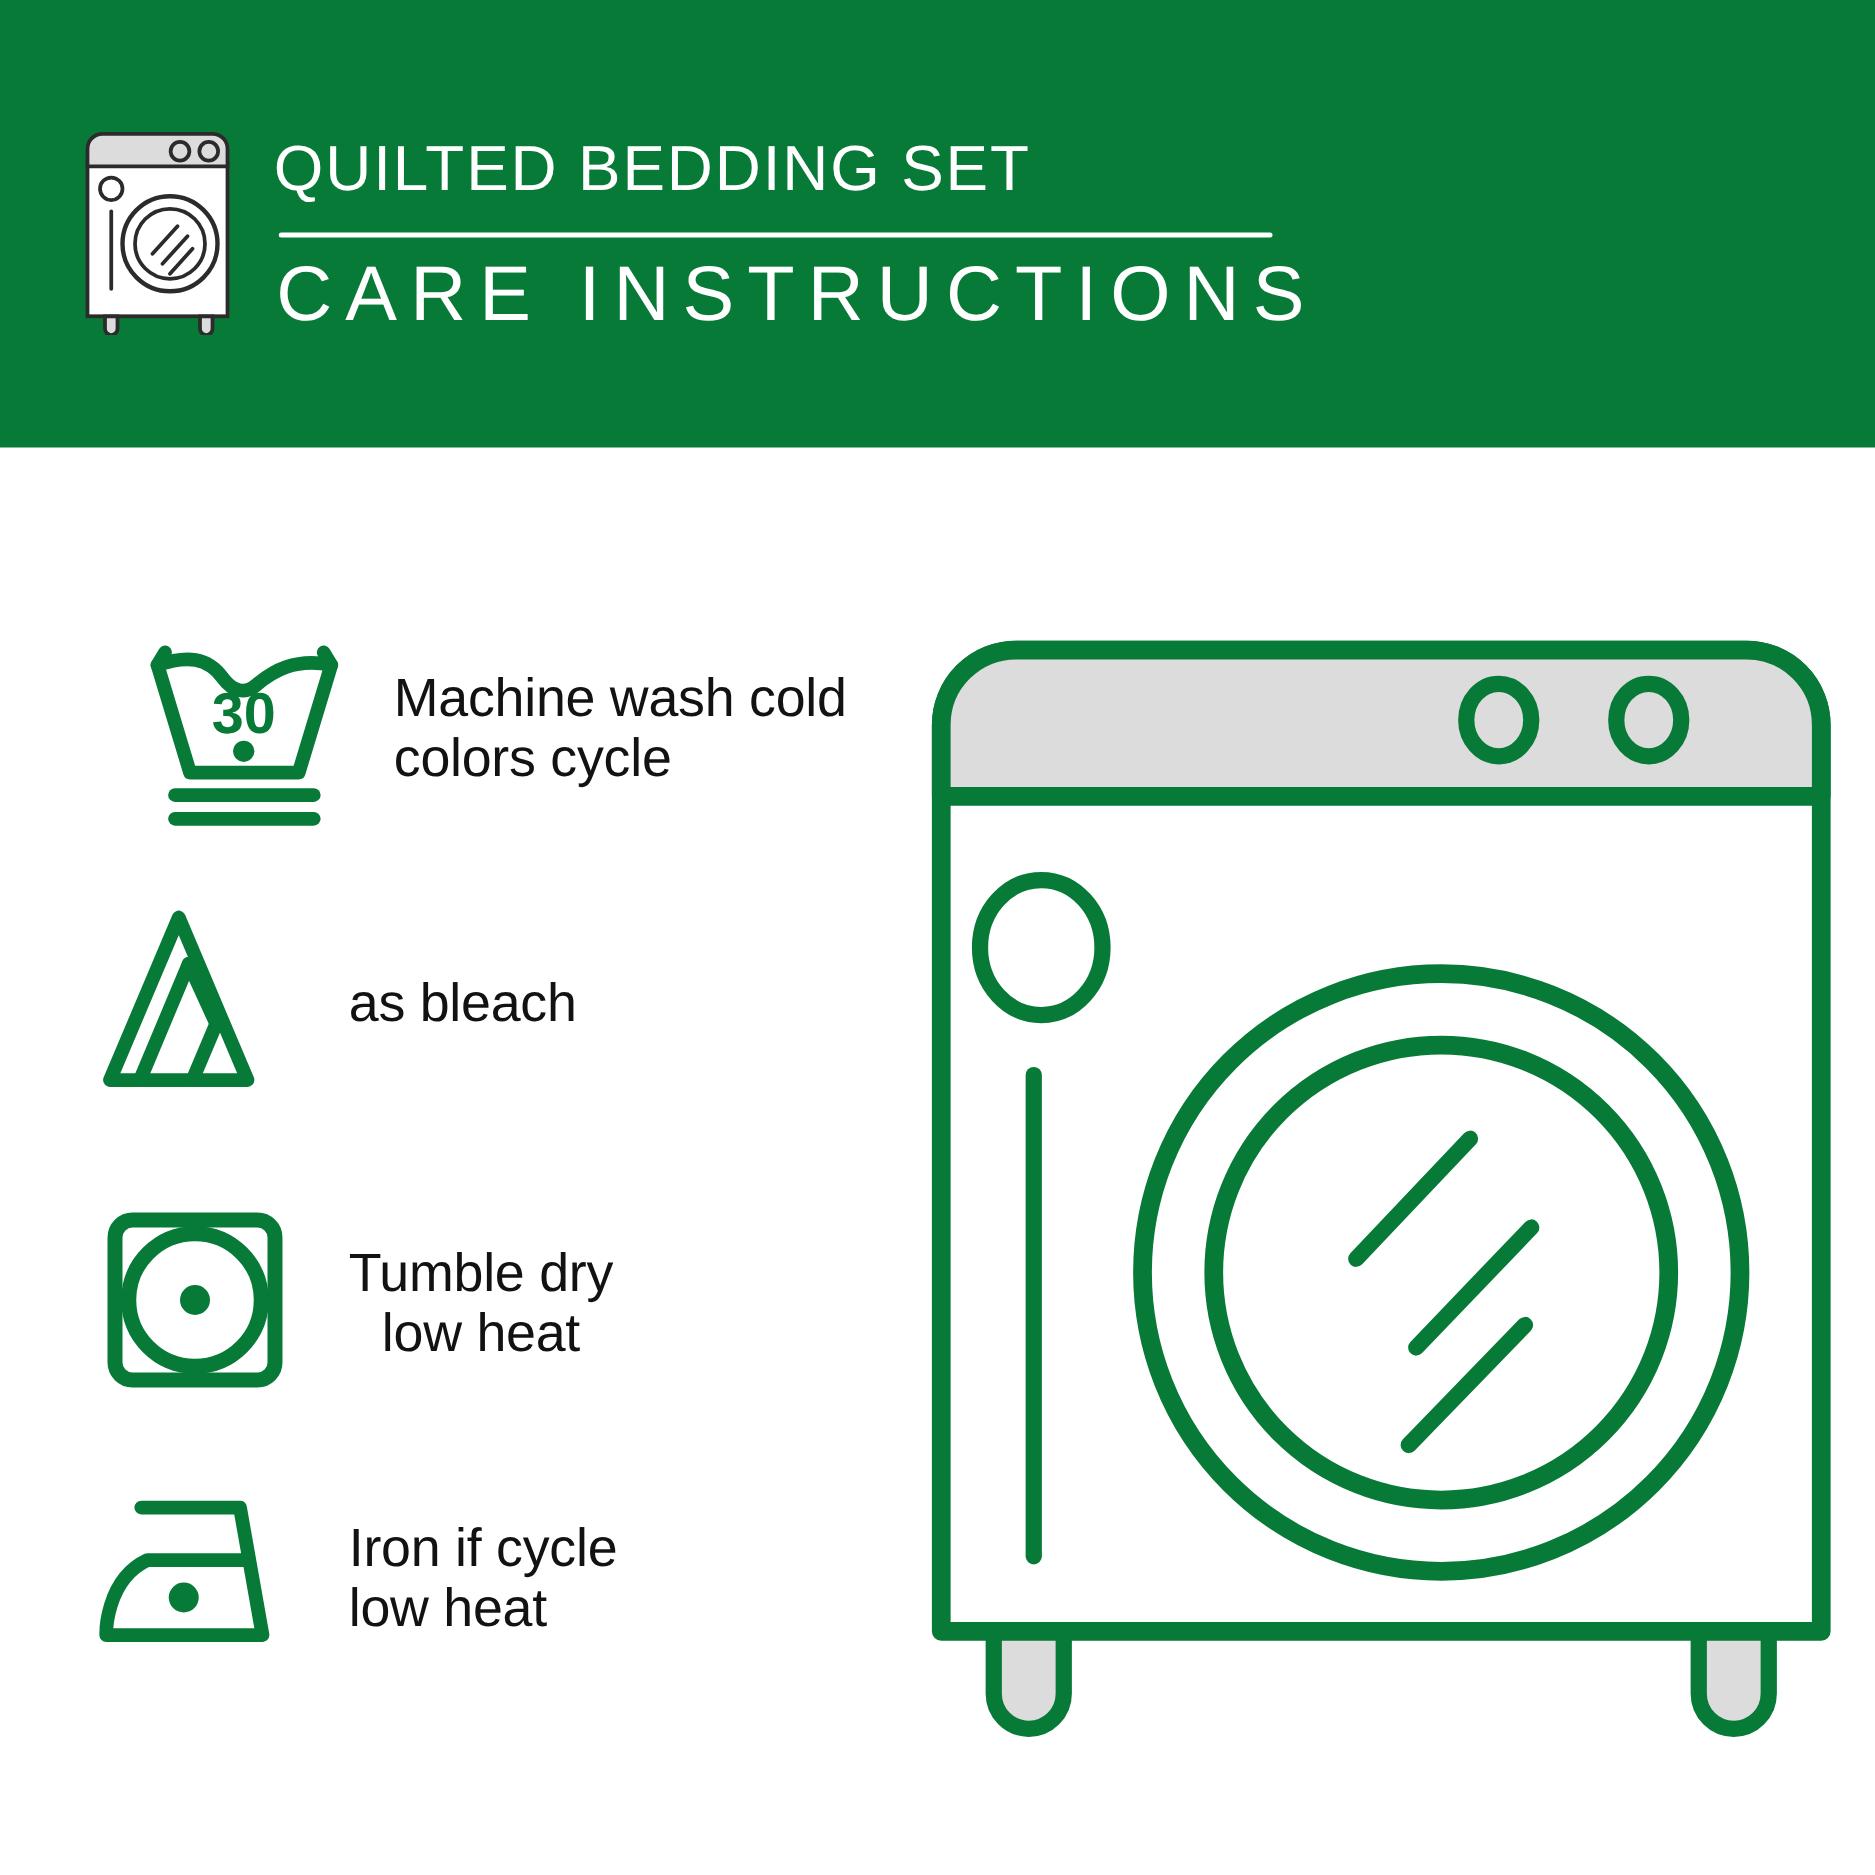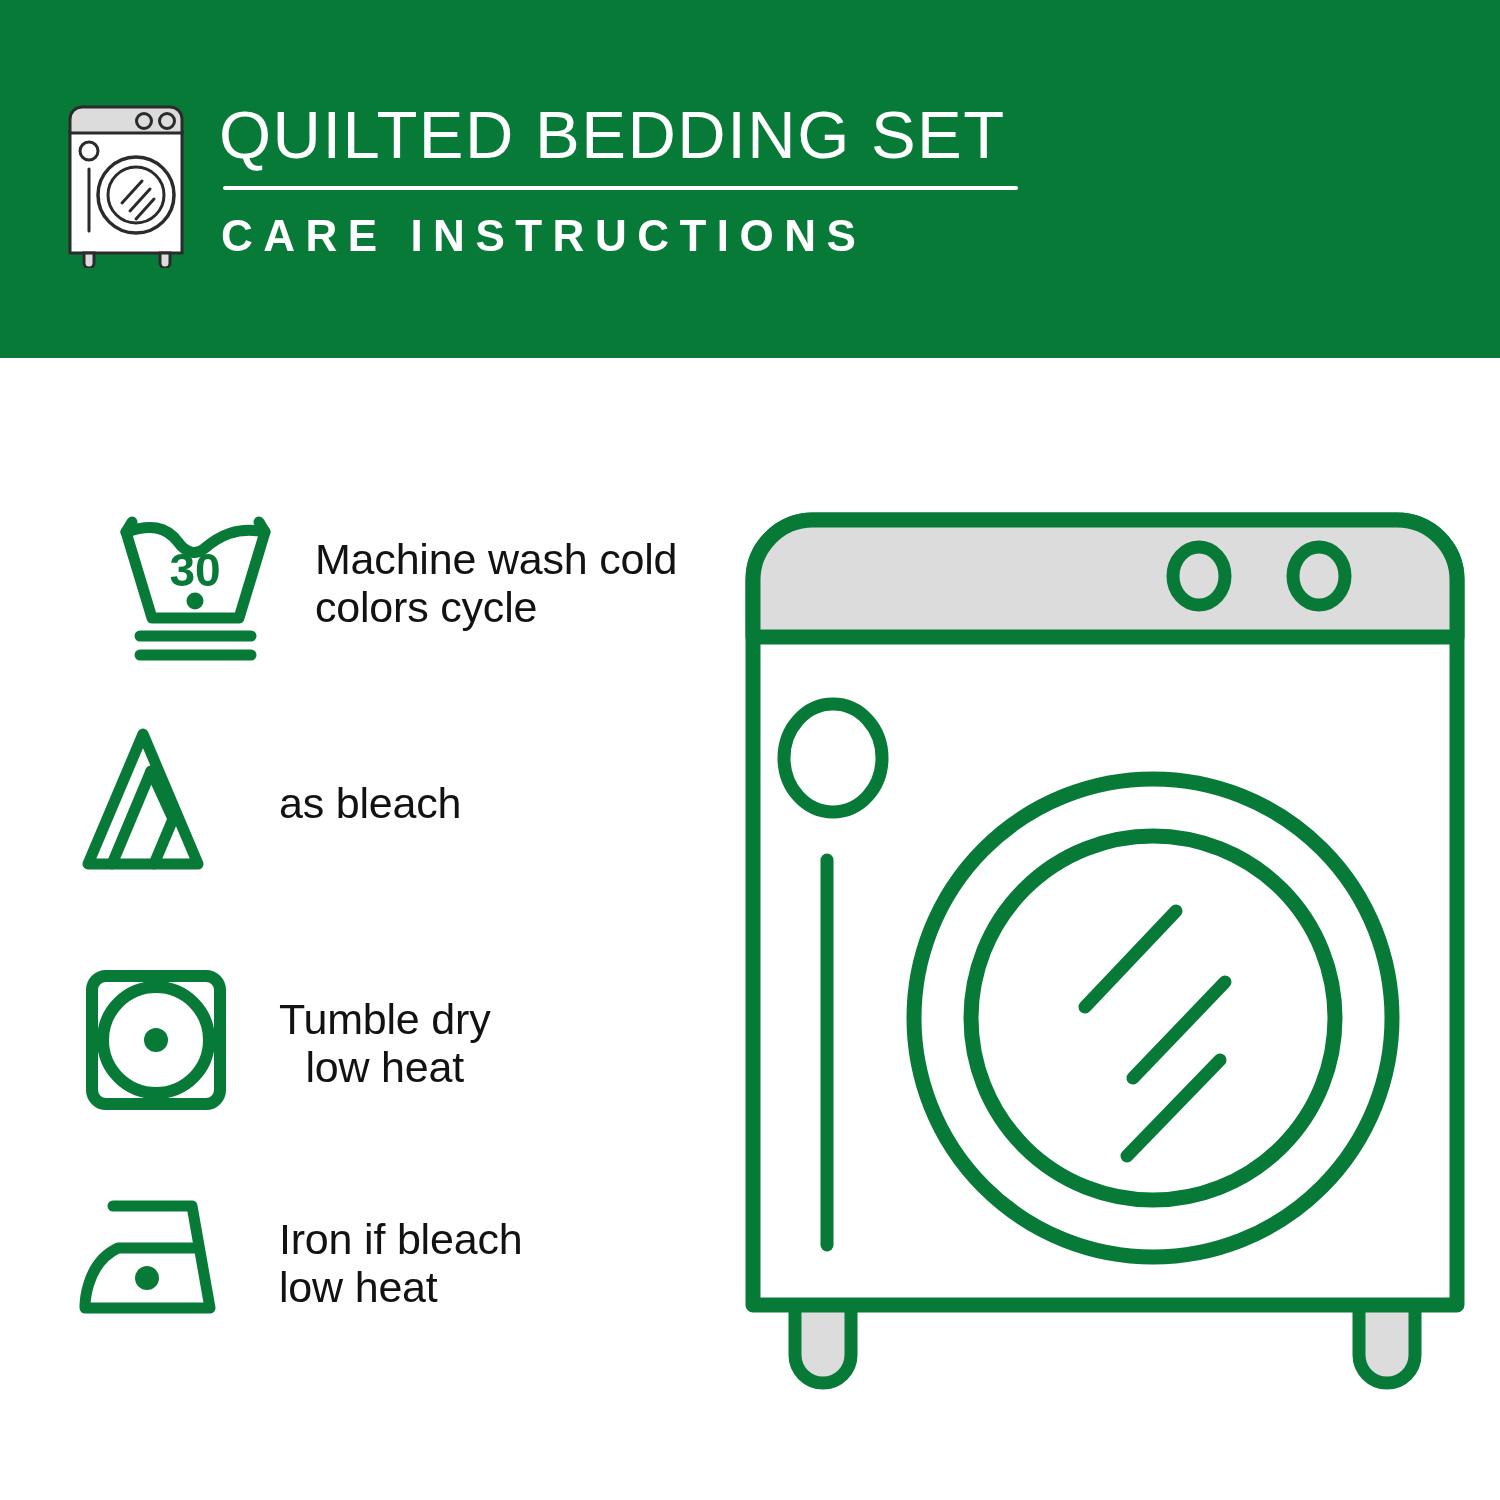--- a/index.html
+++ b/index.html
@@ -42,42 +42,42 @@
     width: 140px;
     height: 165px;
   }
   .header-text-block {
     position: absolute;
     left: 153px;
     top: 0;
     width: 860px;
   }
   .title-main {
-    font-size: 67px;
+    font-size: 51px;
     line-height: 80px;
     letter-spacing: 1.5px;
     color: #ffffff;
     font-weight: 400;
     white-space: nowrap;
     margin: 0;
     padding: 0 0 0 4px;
   }
   .title-rule {
     width: 795px;
     height: 4px;
     background: #ffffff;
     margin: 11px 0 12px 8px;
     border-radius: 2px;
   }
   .title-sub {
-    font-size: 44px;
+    font-size: 62px;
     line-height: 68px;
     letter-spacing: 10.5px;
     color: #ffffff;
-    font-weight: 700;
+    font-weight: 400;
     white-space: nowrap;
     margin: 0;
     padding: 0 0 0 6px;
   }
 
   
   .care-list {
     position: absolute;
     left: 0;
     top: 358px;
@@ -221,21 +221,21 @@
     <div class="care-row r3">
       <div class="care-symbol">
         <svg viewBox="0 0 175 170" xmlns="http://www.w3.org/2000/svg">
           <g fill="none" stroke="#087A38" stroke-width="11" stroke-linecap="round" stroke-linejoin="round">
             <path d="M41 28 L120 28 L138 130 L13 130 C13 130 12 86 46 70 L124 70"></path>
           </g>
           <circle cx="75" cy="100" r="12" fill="#087A38"></circle>
         </svg>
       </div>
       <div class="care-label">
-        <div>Iron if bleach</div>
+        <div>Iron if cycle</div>
         <div>low heat</div>
       </div>
     </div>
 
   </div>
 
   <div class="machine-wrap">
     <svg viewBox="0 0 740 980" xmlns="http://www.w3.org/2000/svg">
 
       <g>

